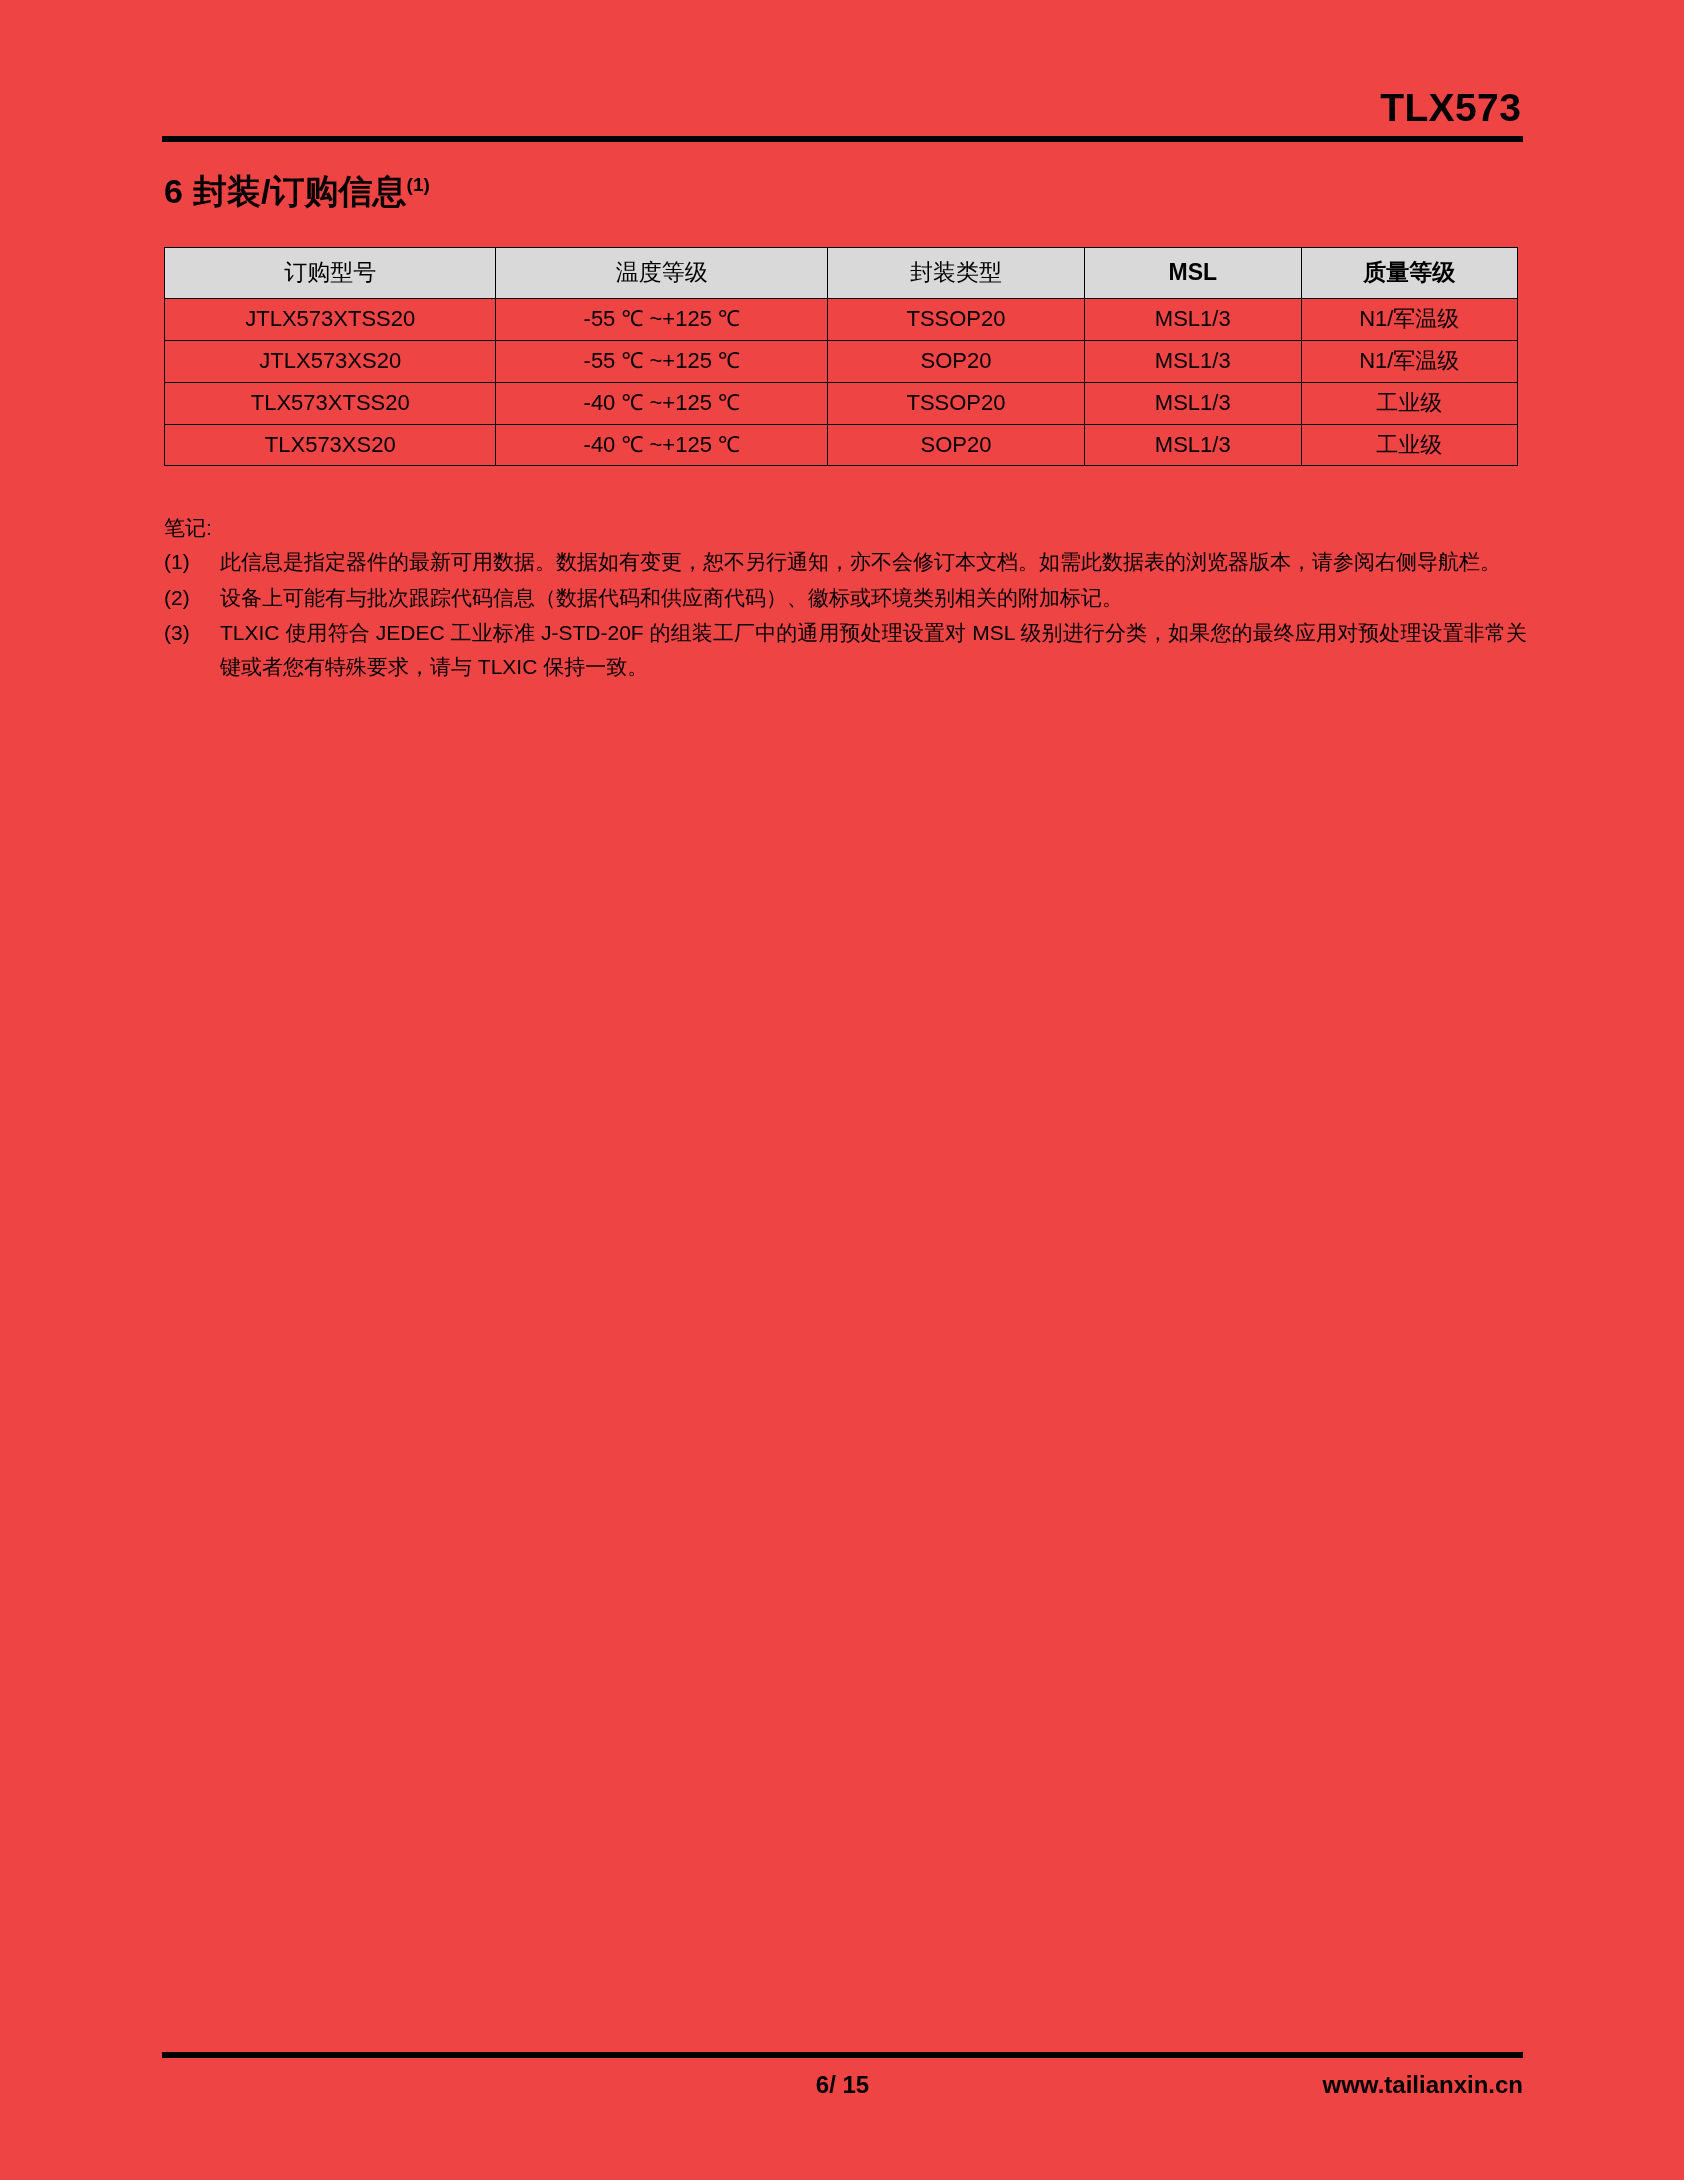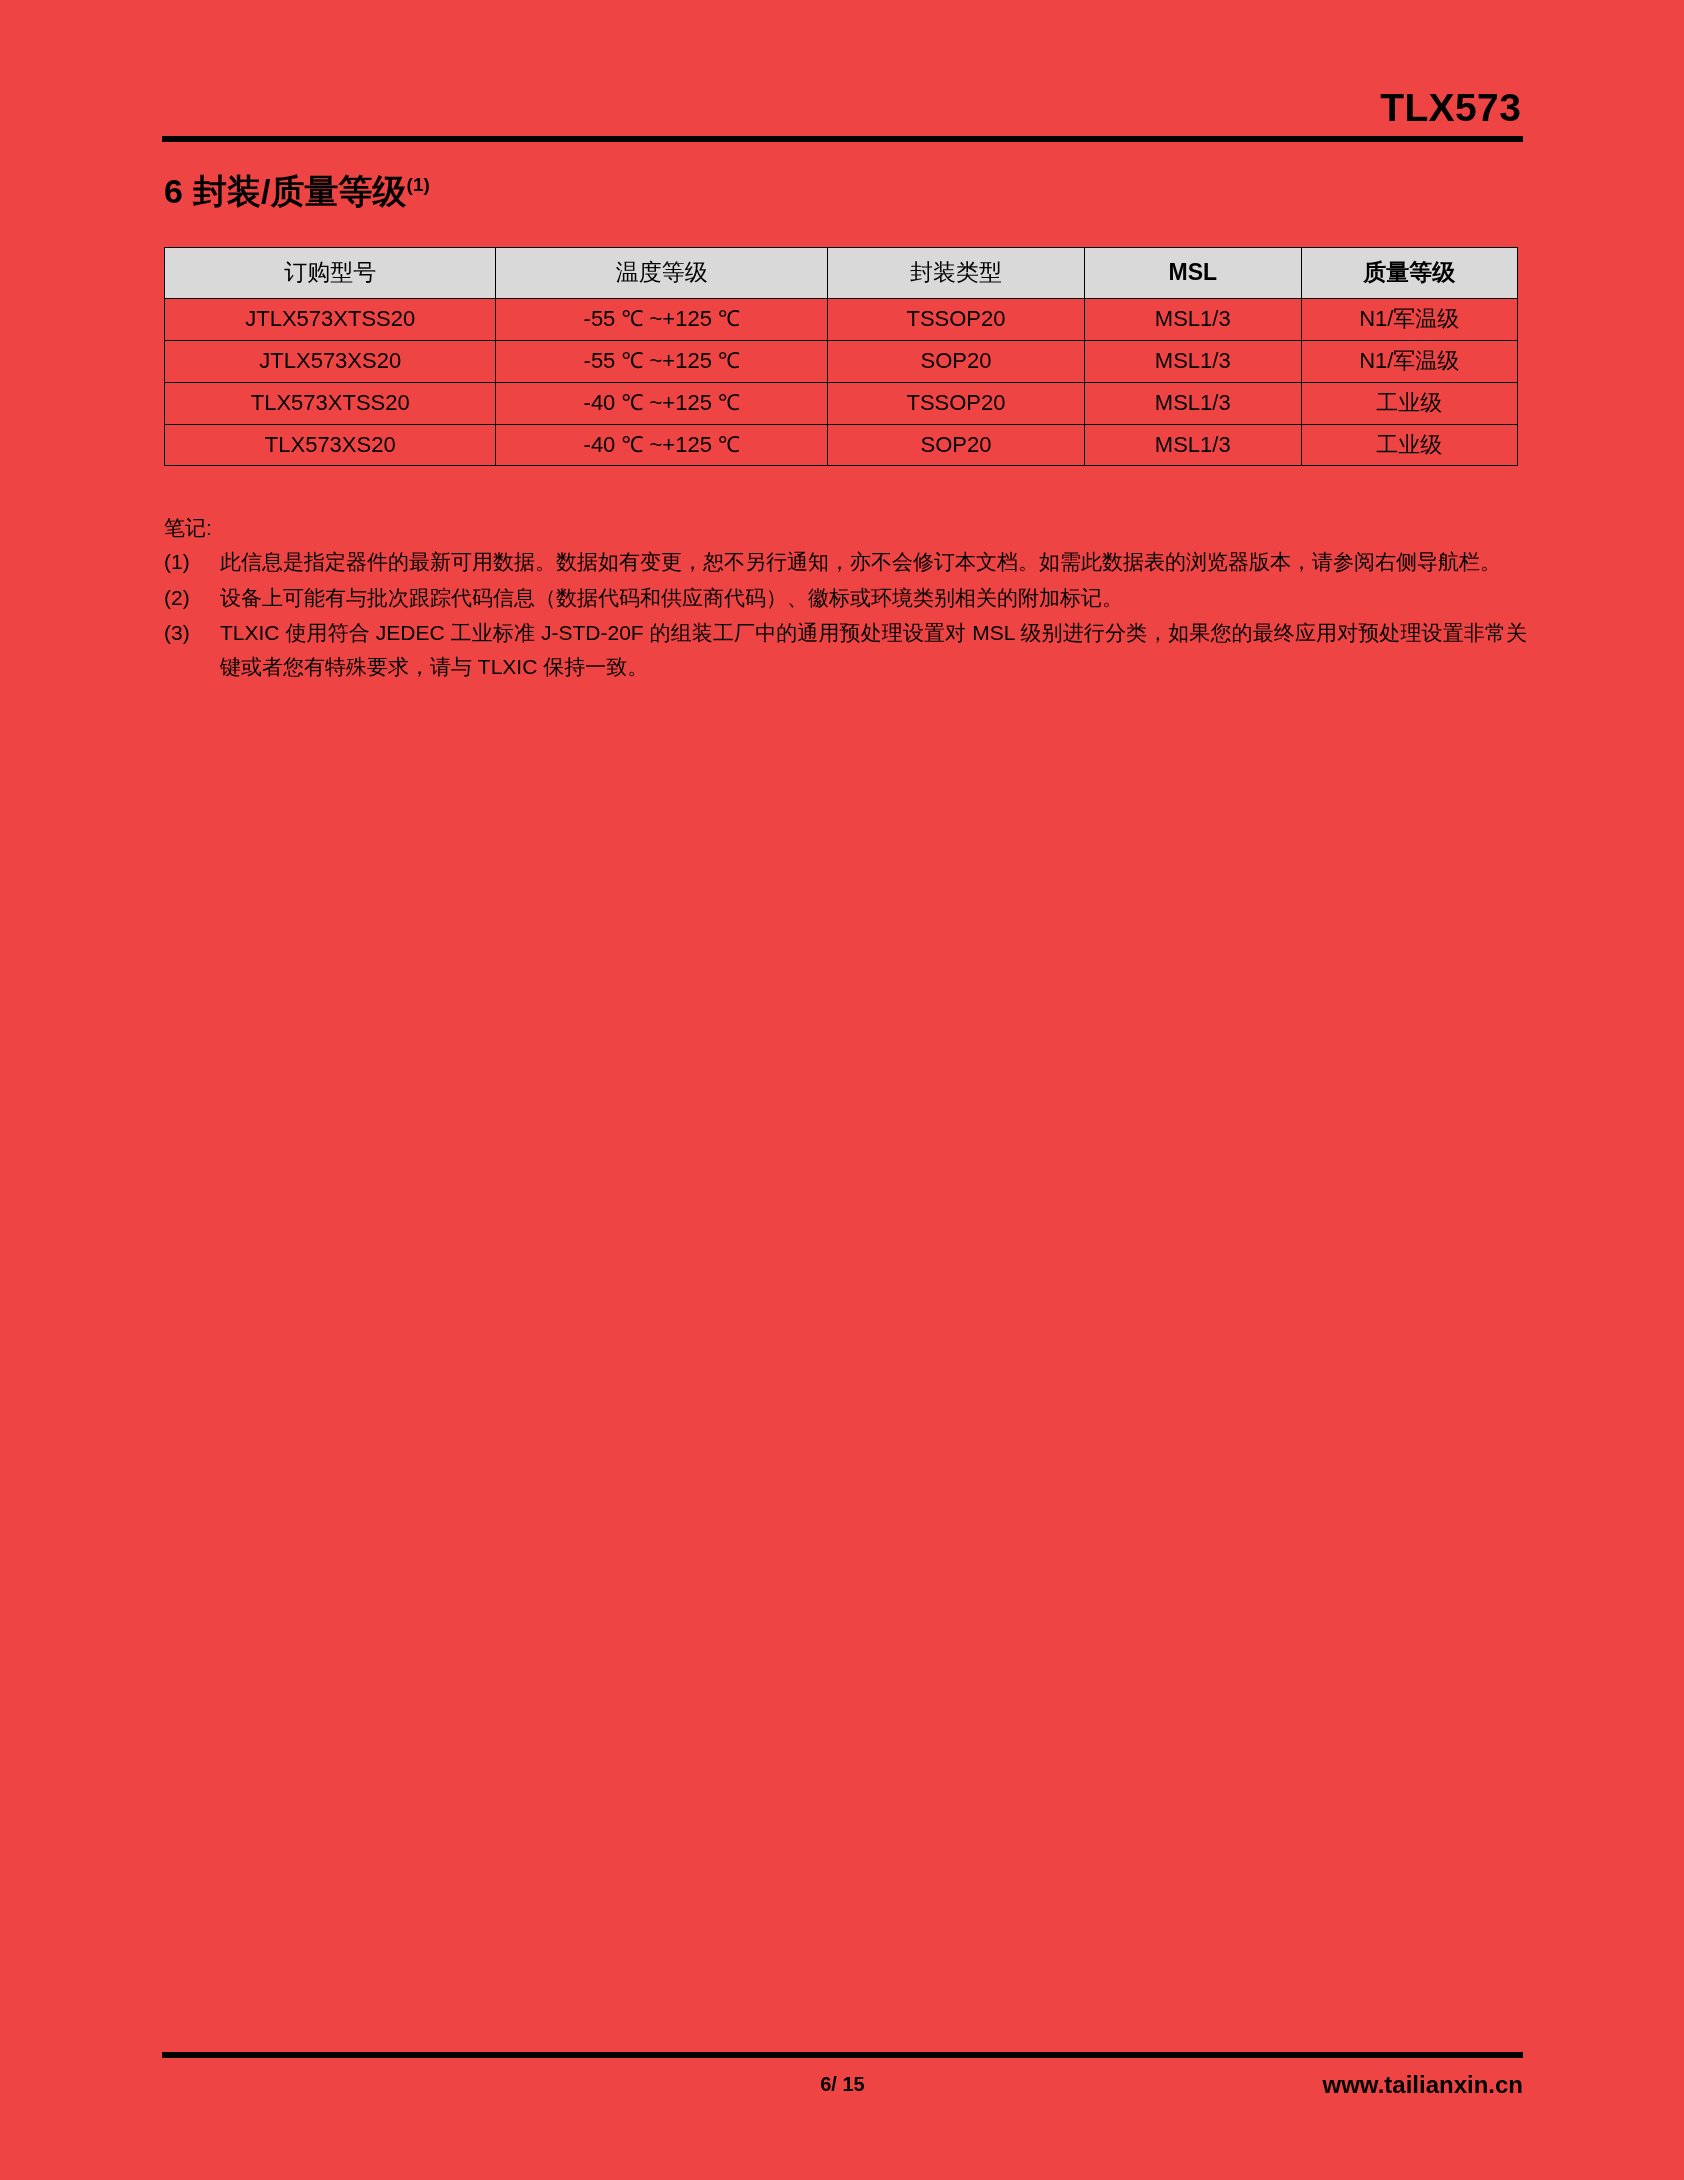--- a/index.html
+++ b/index.html
@@ -139,21 +139,21 @@
   }
   .footer-row {
     position: relative;
     height: 37px;
   }
   .footer-page {
     position: absolute;
     left: 0;
     right: 0;
     text-align: center;
-    font-size: 20px;
+    font-size: 24px;
     font-weight: bold;
     line-height: 37px;
   }
   .footer-site {
     position: absolute;
     right: 0;
     top: 0;
     font-size: 24px;
     font-weight: bold;
     line-height: 37px;
@@ -163,21 +163,21 @@
 <body>
 
 <div class="page">
 
   <div class="header">
     <div class="header-title">TLX573</div>
     <div class="header-rule"></div>
   </div>
 
   <div class="section-heading">
-    <span class="num">6</span><span>封装/质量等级</span><sup>(1)</sup>
+    <span class="num">6</span><span>封装/订购信息</span><sup>(1)</sup>
   </div>
 
   <div class="table-wrap">
     <table class="order-table">
       <colgroup>
         <col style="width:24.5%">
         <col style="width:24.5%">
         <col style="width:19%">
         <col style="width:16%">
         <col style="width:16%">

